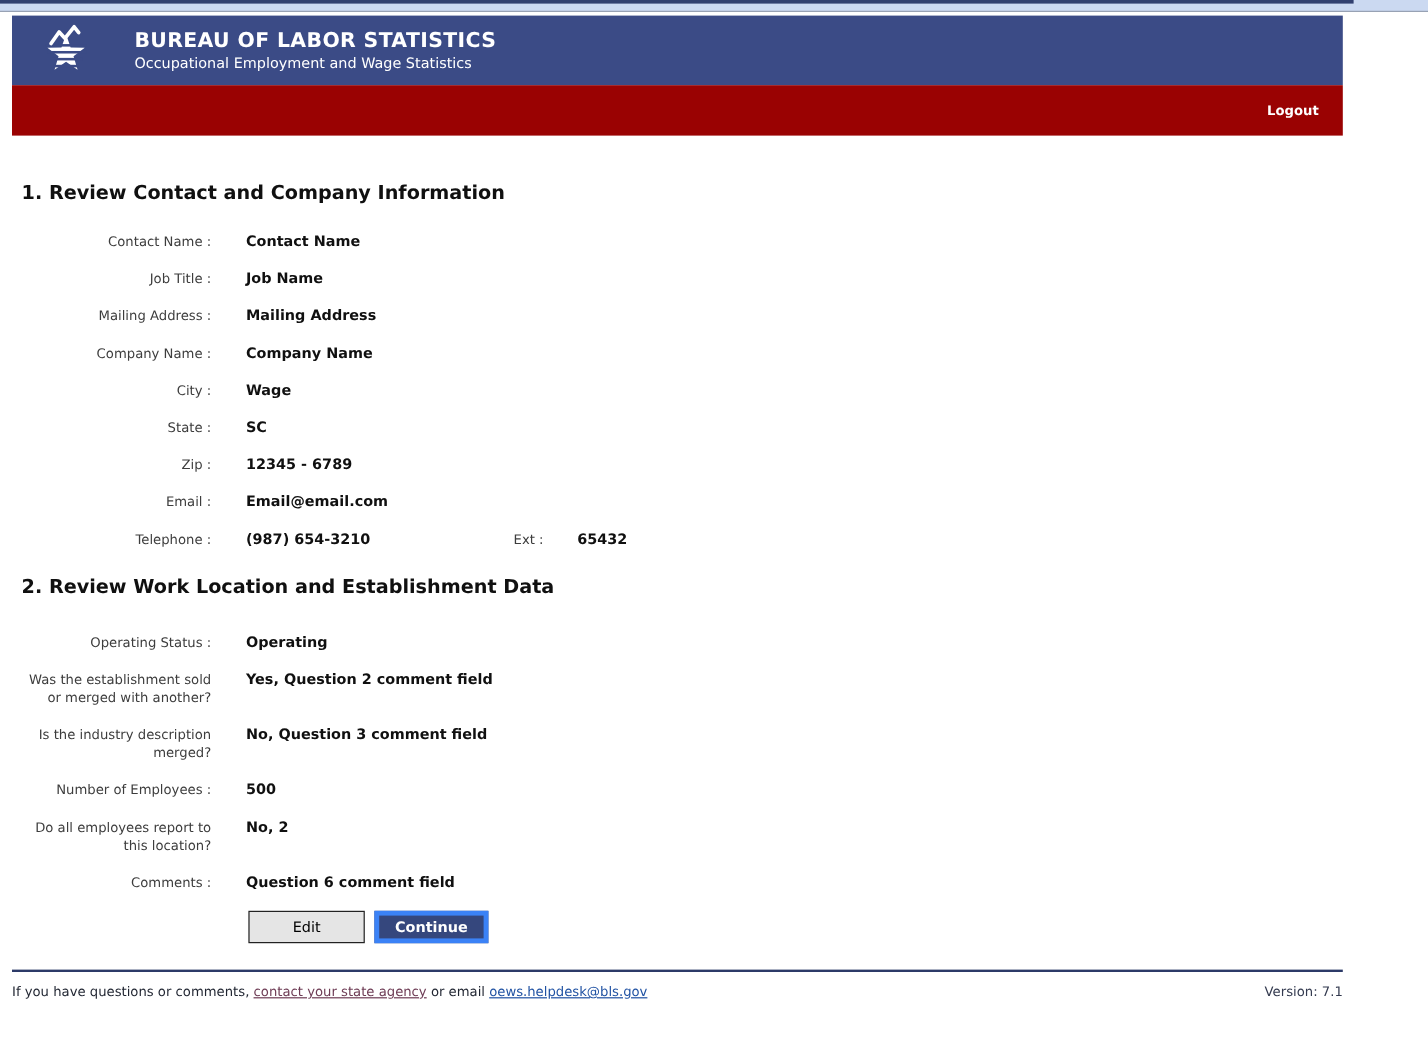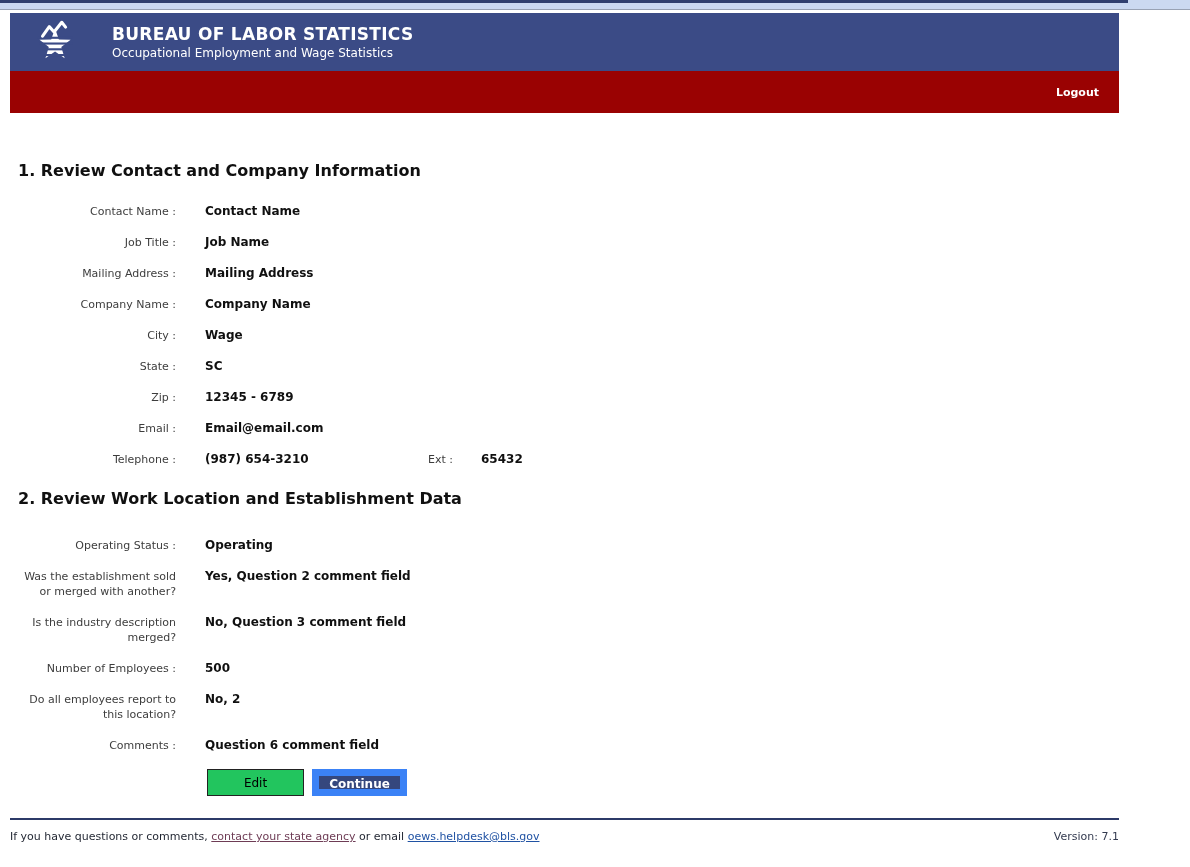--- a/index.html
+++ b/index.html
@@ -28,21 +28,21 @@
   .app-subtitle { font-size: 12px; line-height: 14px; margin-top: 2px; }
 
   
   .red-bar {
     height: 42px; background: #9a0202;
     display: flex; align-items: center; justify-content: flex-end; padding-right: 20px;
   }
   .logout-link { color: #ffffff; font-size: 11px; font-weight: bold; text-decoration: none; cursor: pointer; }
 
   
-  .content { padding-top: 48px; }
+  .content { padding-top: 38px; }
   .section-heading {
     font-size: 16px; font-weight: bold; color: #101010;
     margin: 0 0 24px 8px; line-height: 19px;
   }
   .section-heading.s2 { margin-top: 22px; margin-bottom: 30px; }
 
   .field-row { display: flex; margin-bottom: 16px; }
   .field-label {
     width: 166px; text-align: right; flex: 0 0 auto;
     font-size: 11px; color: #3d3d3d; line-height: 15px;
@@ -53,22 +53,22 @@
   .phone-val { display: inline-block; width: 223px; }
   .ext-label { font-weight: normal; font-size: 11px; color: #3d3d3d; }
   .ext-val { margin-left: 28px; font-weight: bold; }
 
   
   .button-row { margin: 15px 0 0 197px; display: flex; }
   .btn {
     width: 97px; height: 27px; font-size: 12px; cursor: pointer;
     font-family: "DejaVu Sans", "Liberation Sans", sans-serif;
   }
-  .btn-edit { background: #22c55e; border: 1px solid #222222; color: #000000; }
-  .btn-continue { background: #35477d; border: 7px solid #3b82f6; color: #ffffff; font-weight: bold; margin-left: 8px; width: 95px; }
+  .btn-edit { background: #e5e5e5; border: 1px solid #222222; color: #000000; }
+  .btn-continue { background: #35477d; border: 4px solid #3b82f6; color: #ffffff; font-weight: bold; margin-left: 8px; width: 95px; }
 
   
   .footer {
     margin-top: 22px; border-top: 2px solid #2c3a68; padding-top: 10px;
     display: flex; justify-content: space-between;
     font-size: 11px; color: #1f2430;
   }
   .link-visited { color: #6e3c55; text-decoration: underline; cursor: pointer; }
   .link-blue { color: #2052a3; text-decoration: underline; cursor: pointer; }
   .footer-version { color: #333a4f; }

